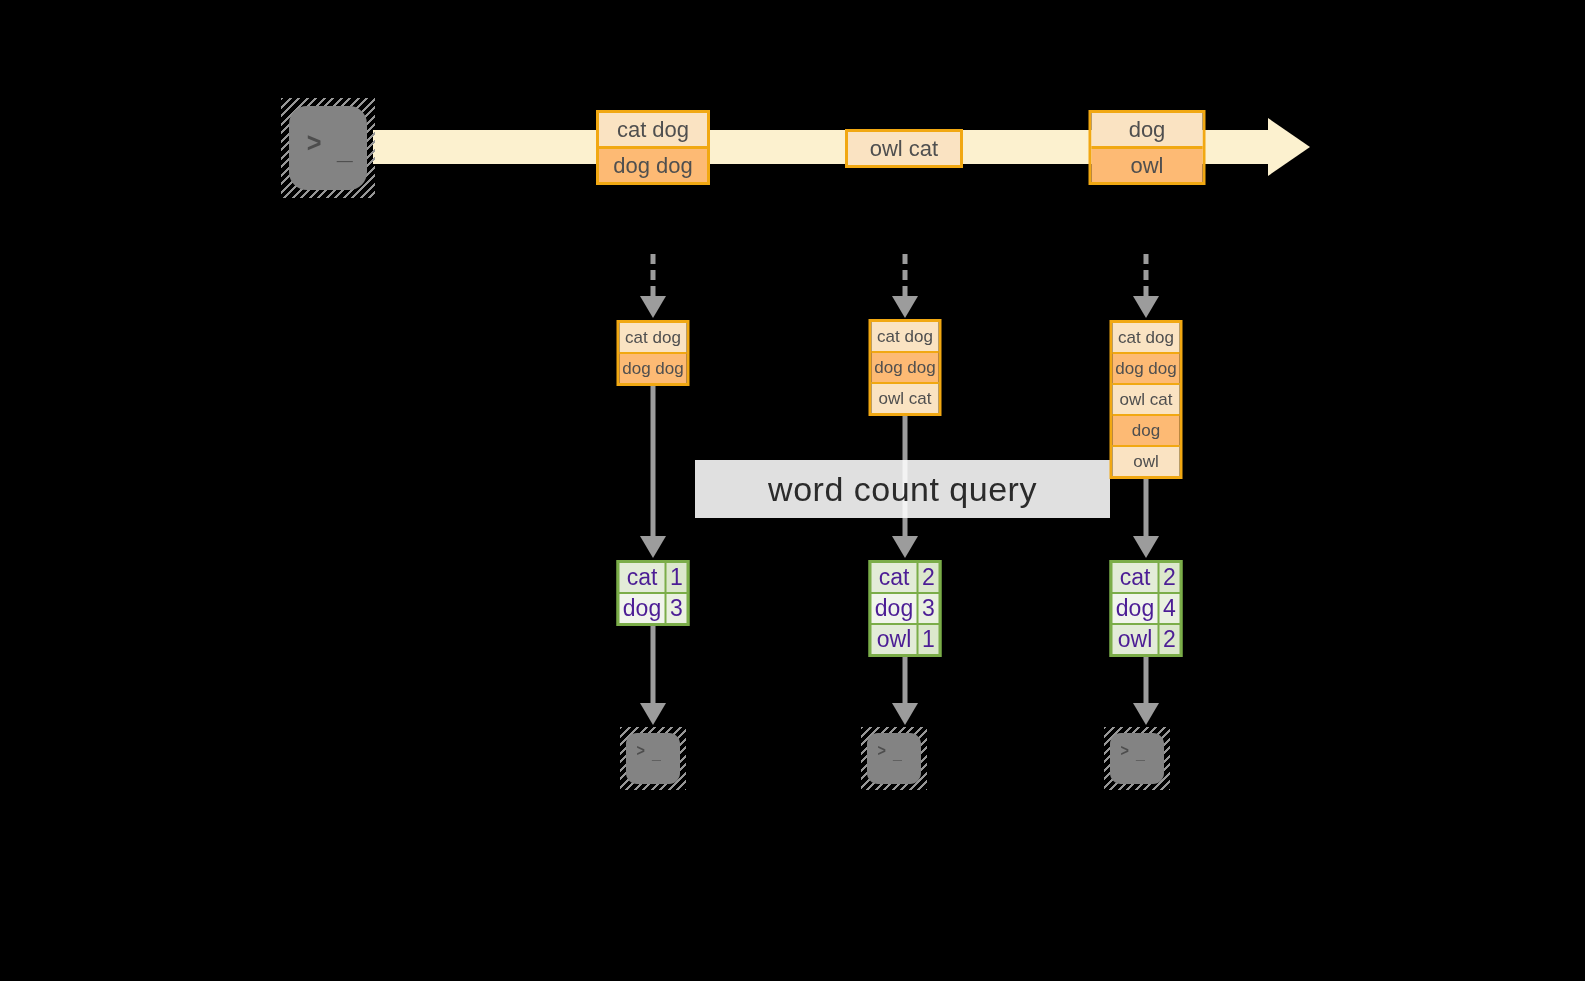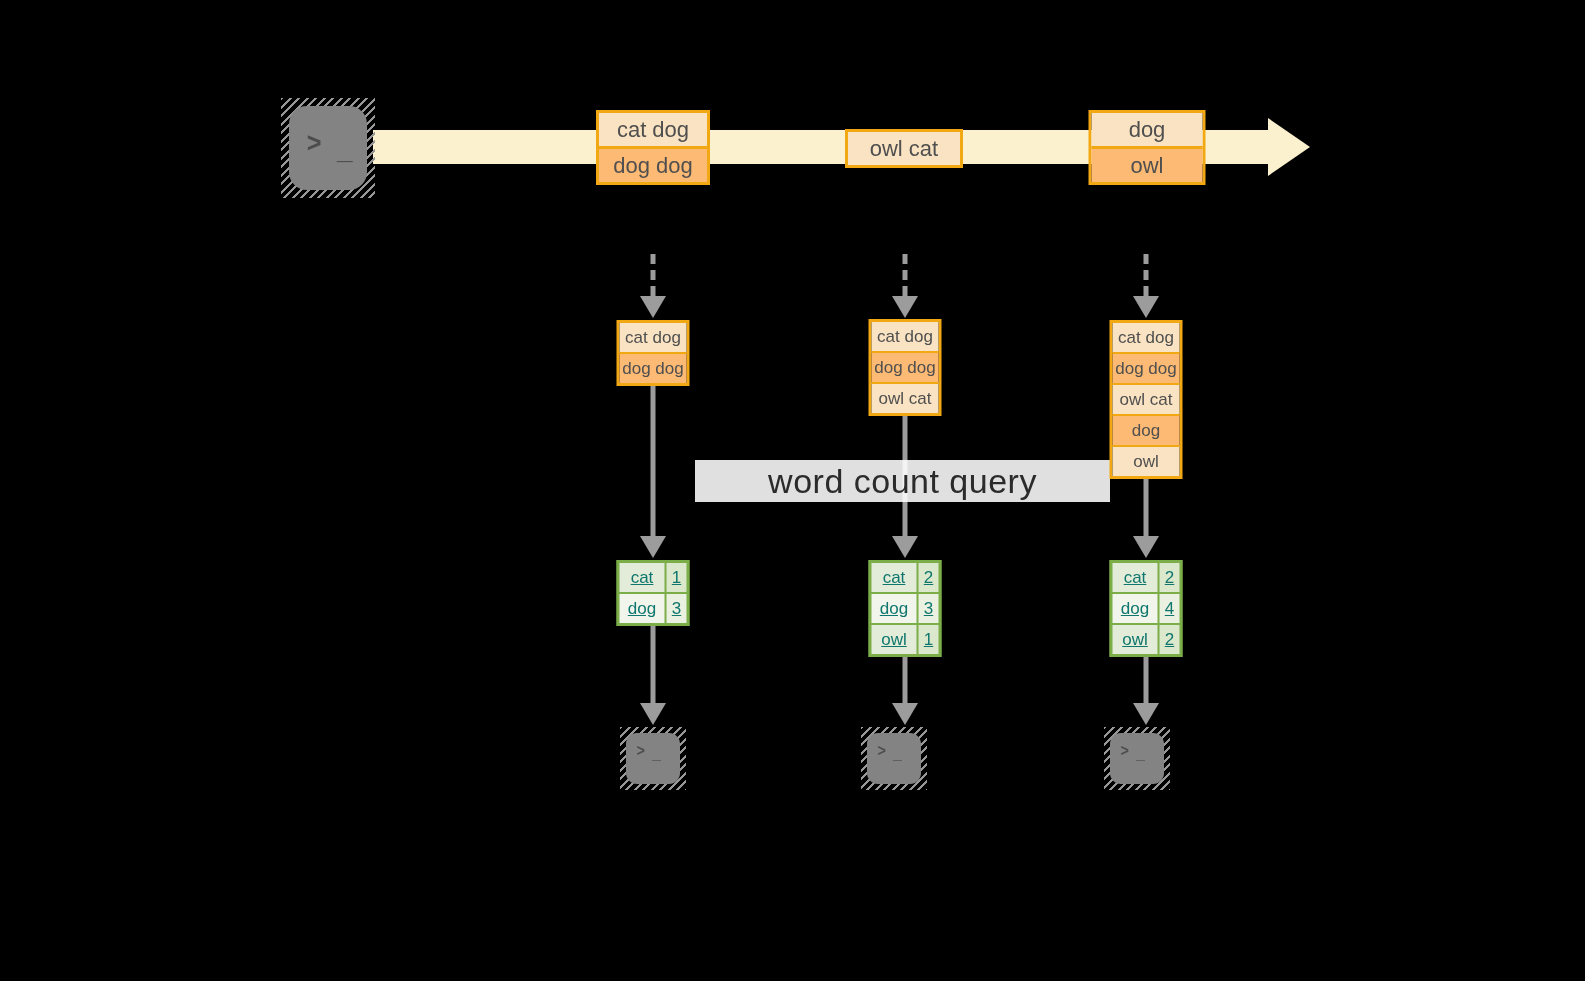--- a/index.html
+++ b/index.html
@@ -54,39 +54,39 @@
 
   
   .gtable{
     position:absolute;box-sizing:border-box;z-index:3;
     border:3px solid #7BAD49;background:#7BAD49;
   }
   .grow{display:flex;height:29px;}
   .grow + .grow{margin-top:2px;}
   .gcell{
     display:flex;align-items:center;justify-content:center;
-    color:#0f766e;font-size:17px;text-decoration:underline;
+    color:#4c1d95;font-size:23px;
   }
   .gcell.word{width:45px;margin-right:2px;}
   .gcell.num{flex:1;}
   .grow.ga .word{background:#E3ECD8;} .grow.ga .num{background:#DCE8CC;}
   .grow.gb .word{background:#F1F5EC;} .grow.gb .num{background:#EAF1E0;}
 
   
   .vline{position:absolute;width:5px;background:#9C9C9C;z-index:1;}
   .vdash{position:absolute;width:0;border-left:5px dashed #9C9C9C;z-index:1;}
   .tri{
     position:absolute;width:0;height:0;z-index:1;
     border-left:13px solid transparent;border-right:13px solid transparent;
     border-top:22px solid #9C9C9C;
   }
 
   
   .banner{
-    position:absolute;left:695px;top:460px;width:415px;height:42px;
+    position:absolute;left:695px;top:460px;width:415px;height:58px;
     background:rgba(255,255,255,0.88);z-index:2;
     display:flex;align-items:center;justify-content:center;
   }
   .banner-label{font-size:34px;color:#2b2b2b;letter-spacing:.5px;}
 </style>
 </head>
 <body>
 
 <div class="canvas">
 

